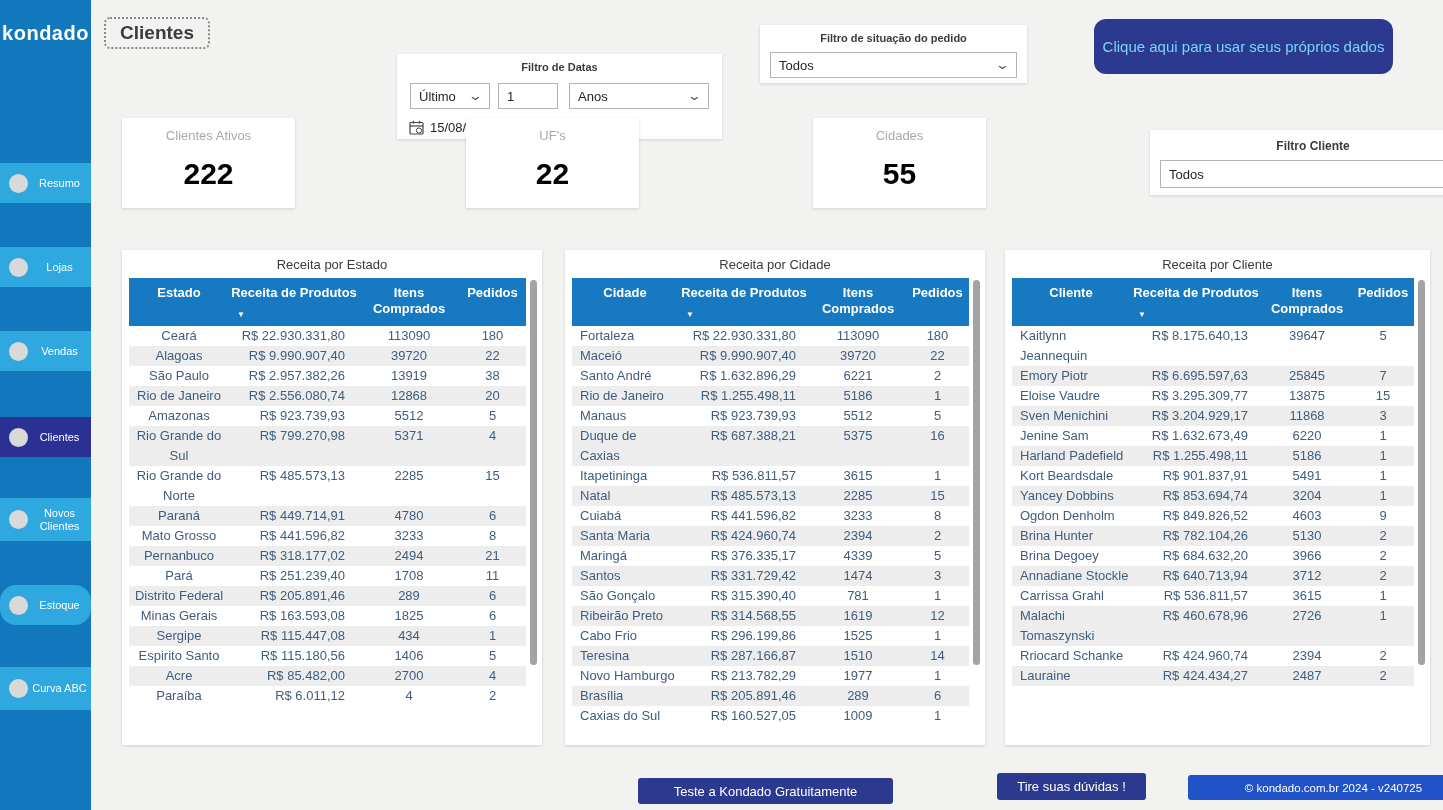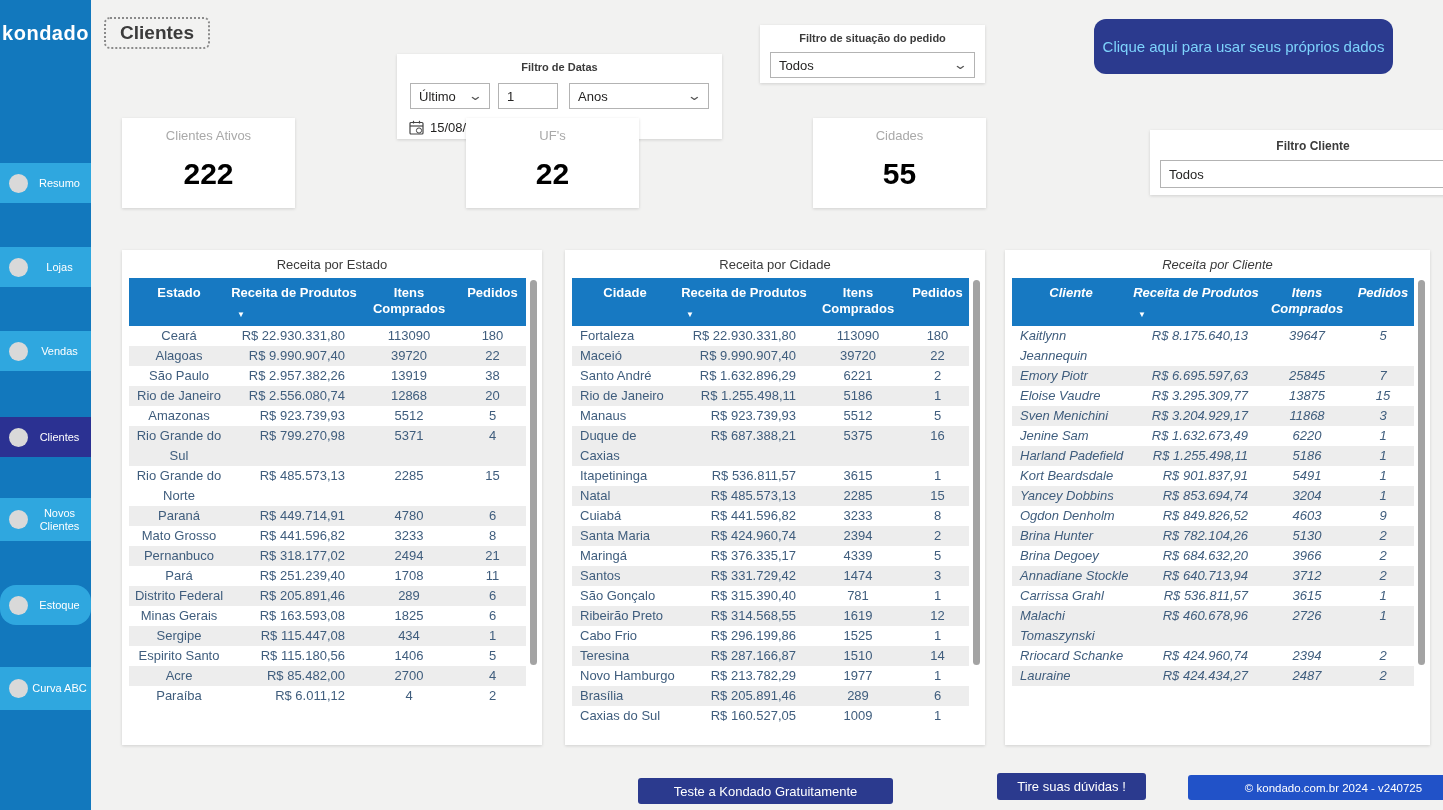--- a/index.html
+++ b/index.html
@@ -25,31 +25,31 @@
   
   .page-title { position:absolute; left:104px; top:17px; width:106px; height:32px; border:2px dotted #8a8a8a; border-radius:6px; font-size:19px; font-weight:bold; color:#3b3b3b; display:flex; align-items:center; justify-content:center; }
   .cta-btn { position:absolute; left:1094px; top:19px; width:299px; height:55px; background:#2b3a8e; border:none; border-radius:12px; color:#7dd3fc; font-size:15px; font-family:inherit; cursor:pointer; }
   
   .filter-title { position:absolute; top:7px; left:0; right:0; text-align:center; font-size:11px; font-weight:bold; color:#3b3b3b; }
   .sel { position:absolute; height:26px; border:1px solid #b3b3b3; background:#fff; display:flex; align-items:center; padding:0 8px; font-size:13px; color:#252423; cursor:pointer; }
   .sel .chev { margin-left:auto; color:#555; font-size:13px; line-height:10px; transform:scaleX(1.4); }
   .date-card { left:397px; top:13px; width:325px; height:85px;margin-top:41px; }
   .num-input { position:absolute; left:101px; top:29px; width:60px; height:26px; border:1px solid #b3b3b3; padding:0 8px; font-size:13px; font-family:inherit; color:#252423; }
   .date-range { position:absolute; left:12px; top:66px; font-size:13px; color:#201f1e; display:flex; gap:6px; }
-  .status-card { left:760px; top:25px; width:225px; height:58px; }
+  .status-card { left:760px; top:25px; width:267px; height:58px; }
   .client-card { left:1150px; top:130px; width:326px; height:65px;padding-left:12px; }
   .client-card .filter-title { font-size:12px; top:9px; }
   
   .kpi { top:118px; height:90px; width:173px; text-align:center; }
   .kpi .k-label { margin-top:10px; font-size:13px; color:#a9a9a9; }
   .kpi .k-value { margin-top:14px; font-size:30px; font-weight:bold; color:#000; }
   .kpi-0{left:122px;} .kpi-1{left:466px;} .kpi-2{left:813px;}
   
   .table-card { top:250px; height:495px; }
-  .tc-0{left:122px;width:420px;} .tc-1{left:565px;width:420px;} .tc-2{left:1005px;width:425px;font-style:italic;}
+  .tc-0{left:122px;width:420px;} .tc-1{left:565px;width:420px;} .tc-2{left:1005px;width:425px;}
   .table-title { position:absolute; top:7px; left:0; right:0; text-align:center; font-size:13px; color:#3a3a3a; }
   .tbl-wrap { position:absolute; left:7px; right:16px; top:28px; bottom:2px; overflow:hidden; }
   table { border-collapse:collapse; table-layout:fixed; width:100%; }
   thead th { background:#1779c2; color:#fff; font-size:13px; font-weight:bold; line-height:16px; height:48px; vertical-align:top; padding-top:7px; text-align:center; position:relative; }
   thead th .sort-arrow { position:absolute; left:8px; bottom:3px; font-size:8px; color:#fff; }
   tbody td { font-size:13px; line-height:20px; color:#3f5d7d; vertical-align:top; text-align:center; }
   tbody tr:nth-child(even) { background:#ededed; }
   tbody td:nth-child(2) { text-align:right; padding-right:14px; }
   .left-first tbody td:first-child { text-align:left; padding-left:8px; }
   .scroll-thumb { position:absolute; right:5px; top:30px; width:7px; height:385px; background:#a3a3a3; border-radius:4px; }

